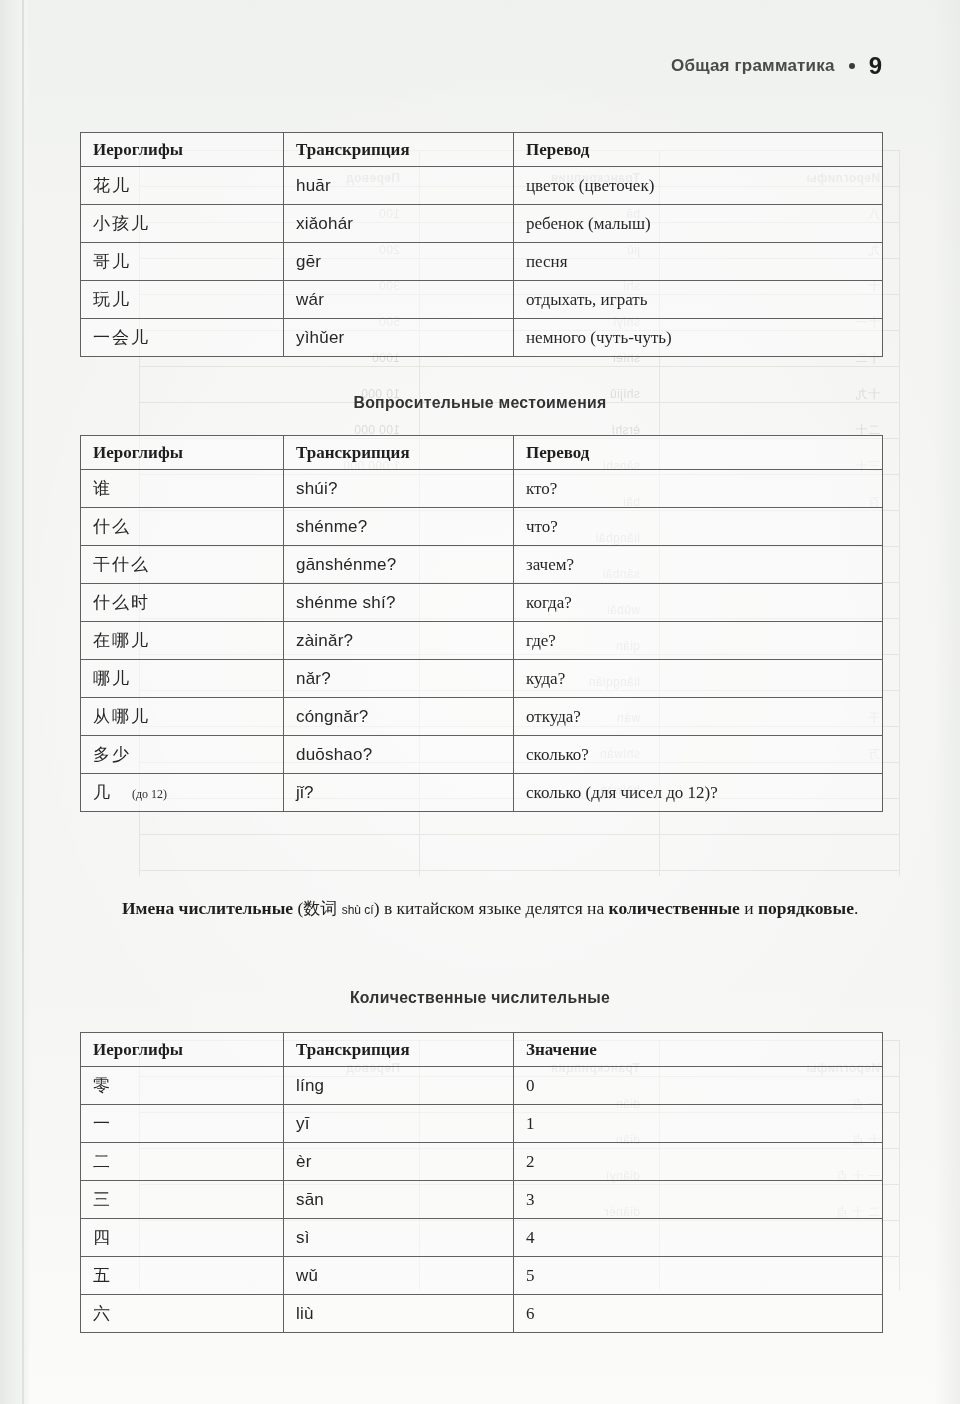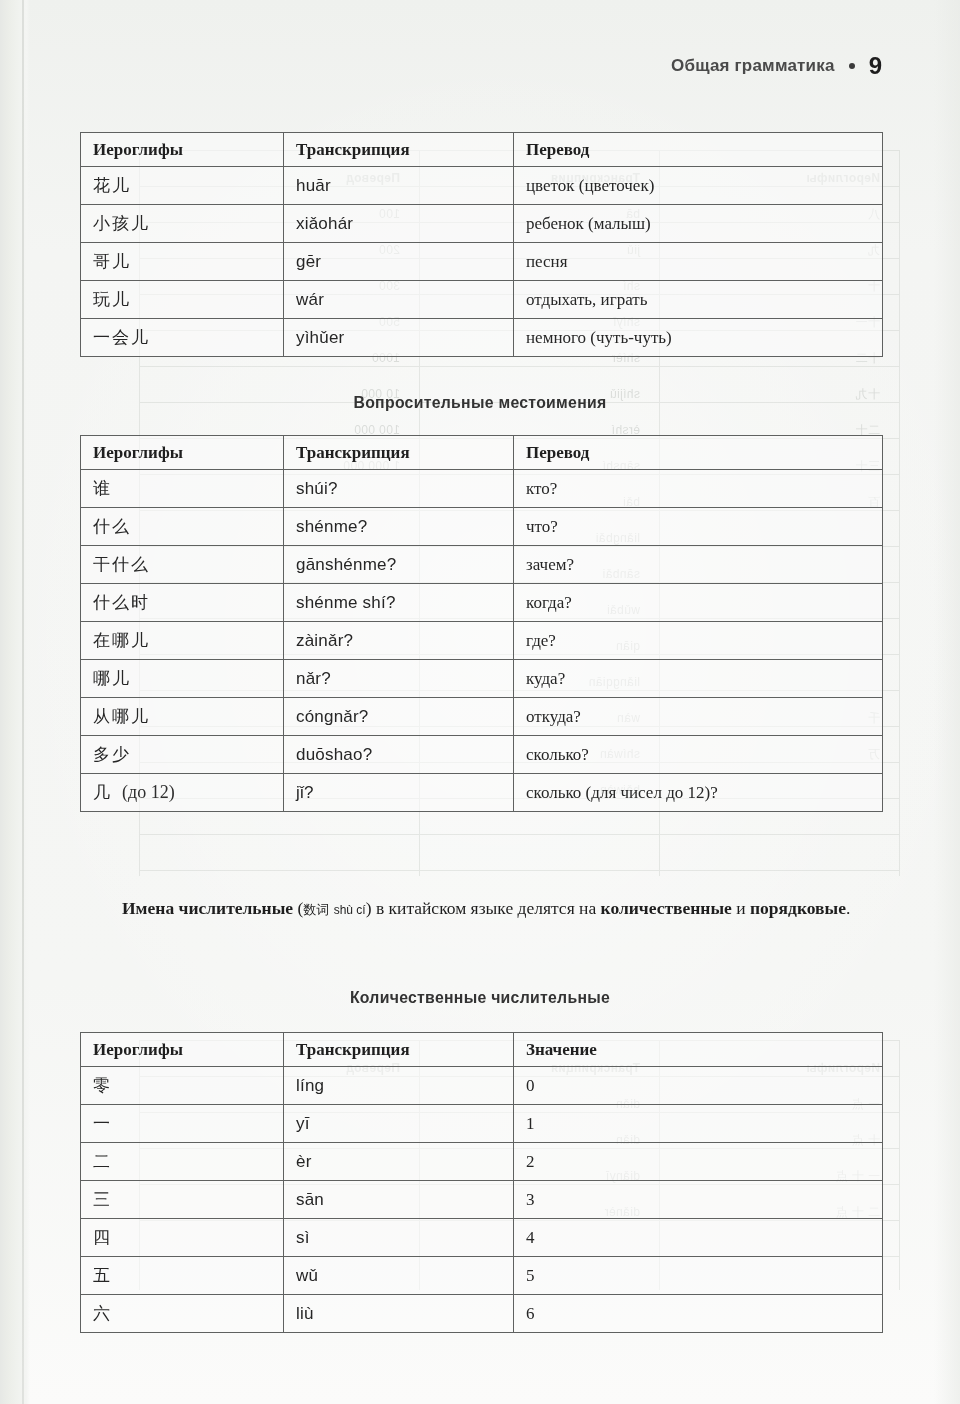--- a/index.html
+++ b/index.html
@@ -144,24 +144,24 @@
   }
   td.han {
     font-family: "DejaVu Sans", "Liberation Sans", sans-serif;
     font-size: 21px;
     font-weight: 400;
     color: #43474a;
     letter-spacing: 2px;
   }
   td.han .qual {
     font-family: "Liberation Serif", serif;
-    font-size: 18px;
+    font-size: 12px;
     letter-spacing: 0;
     color: #2e2e2e;
-    margin-left: 10px;
+    margin-left: 20px;
   }
   td.pinyin {
     font-family: "Liberation Sans", "DejaVu Sans", sans-serif;
     font-size: 18px;
     color: #1f1f1f;
     letter-spacing: 0.2px;
   }
   td.ru {
     font-family: "Liberation Serif", serif;
     font-size: 17px;
@@ -195,21 +195,21 @@
     font-family: "Liberation Serif", serif;
     font-size: 17.5px;
     line-height: 25px;
     text-align: justify;
     text-indent: 42px;
     color: #1e1e1e;
   }
   .body-par b { font-weight: 700; }
   .body-par .cn {
     font-family: "DejaVu Sans", sans-serif;
-    font-size: 13px;
+    font-size: 17px;
   }
   .body-par .py {
     font-family: "Liberation Sans", sans-serif;
     font-size: 12px;
   }
 </style>
 </head>
 <body>
 
 <div class="page">

